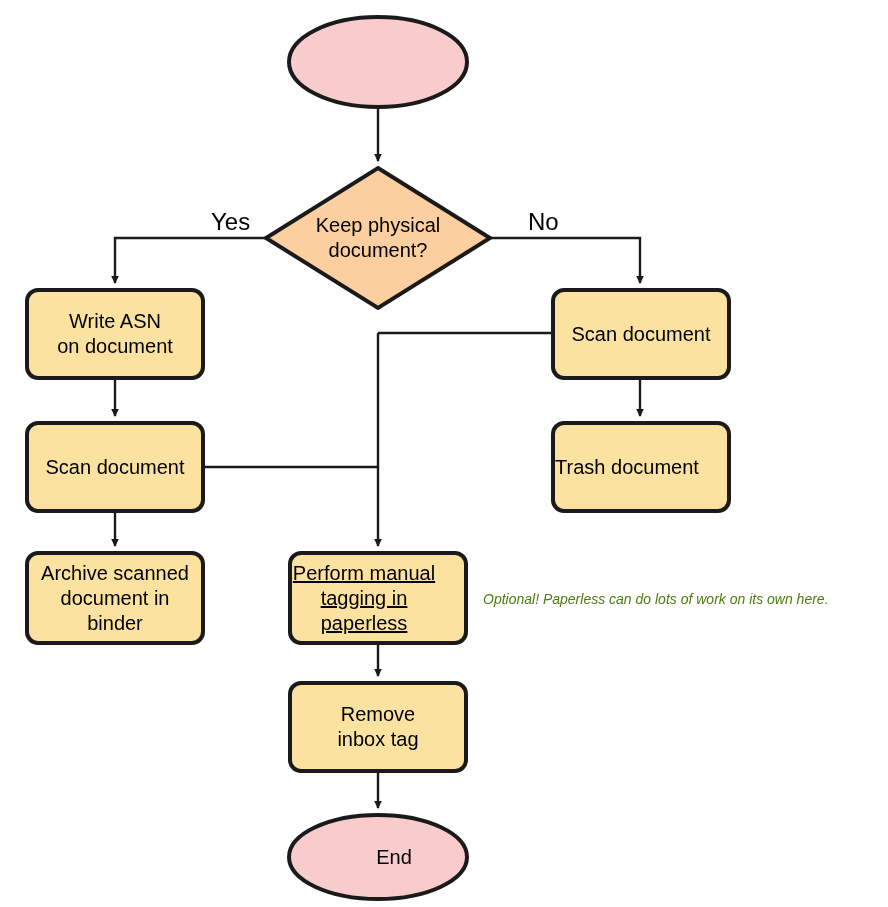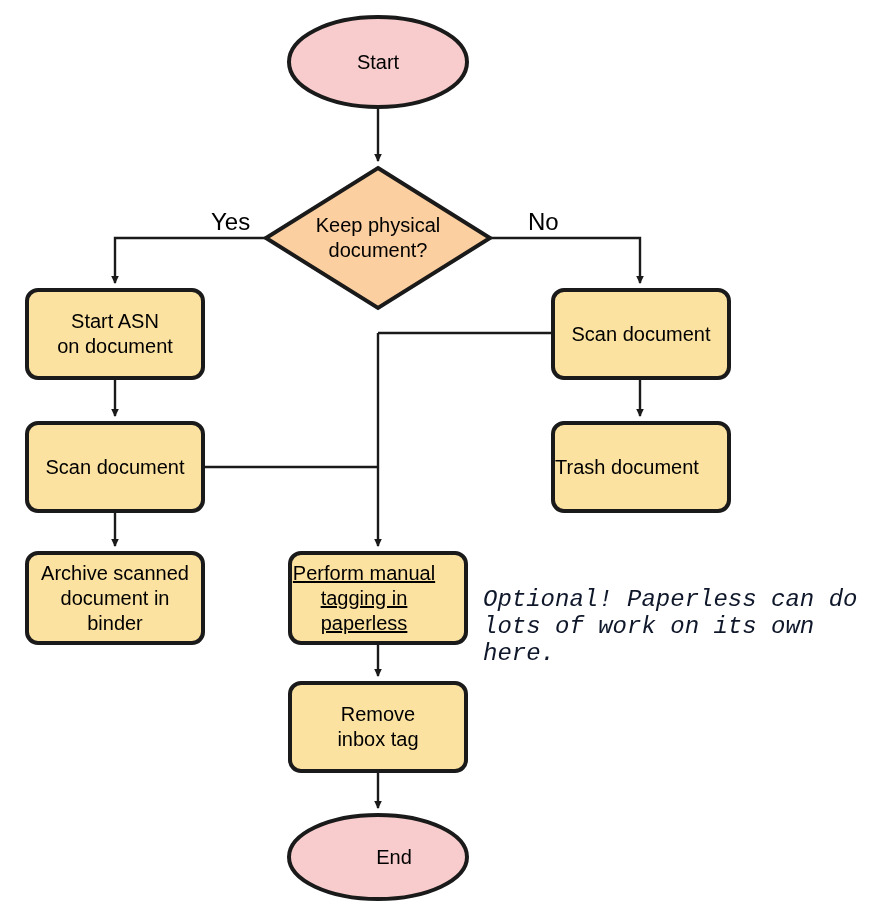--- a/index.html
+++ b/index.html
@@ -41,24 +41,24 @@
   .edge-label {
     position: absolute;
     color: #000000;
     font-family: "Liberation Sans", sans-serif;
     font-size: 24px;
     line-height: 22px;
     white-space: nowrap;
   }
   .annotation-note {
     position: absolute;
-    color: #0f172a;
-    font-family: Liberation Mono, monospace;
+    color: #4d7c0f;
+    font-family: Liberation Sans, sans-serif;
     font-style: italic;
-    font-size: 24px;
+    font-size: 14px;
     line-height: 27px;
     text-align: left;
   }
 </style>
 </head>
 <body>
 
 <div id="flow-canvas">
 
   <svg id="flow-svg" viewBox="0 0 888 907" xmlns="http://www.w3.org/2000/svg">
@@ -110,26 +110,25 @@
       <rect x="553" y="423" width="176" height="88" rx="11" ry="11" fill="#fce2a0"></rect>
 
       <rect x="290" y="553" width="176" height="90" rx="11" ry="11" fill="#fce2a0"></rect>
 
       <rect x="290" y="683" width="176" height="88" rx="11" ry="11" fill="#fce2a0"></rect>
 
       <ellipse cx="378" cy="857" rx="89" ry="42" fill="#f8cccc"></ellipse>
     </g>
   </svg>
 
-  <div class="node-label" style="left:289px; top:17px; width:178px; height:90px;">Start</div>
 
   <div class="node-label" style="left:278px; top:193px; width:200px; height:90px;">Keep physical
 document?</div>
 
-  <div class="node-label" style="left:27px; top:290px; width:176px; height:88px;">Start ASN
+  <div class="node-label" style="left:27px; top:290px; width:176px; height:88px;">Write ASN
 on document</div>
 
   <div class="node-label" style="left:27px; top:423px; width:176px; height:88px;">Scan document</div>
 
   <div class="node-label" style="left:27px; top:553px; width:176px; height:90px;">Archive scanned
 document in
 binder</div>
 
   <div class="node-label" style="left:553px; top:290px; width:176px; height:88px;">Scan document</div>
 

